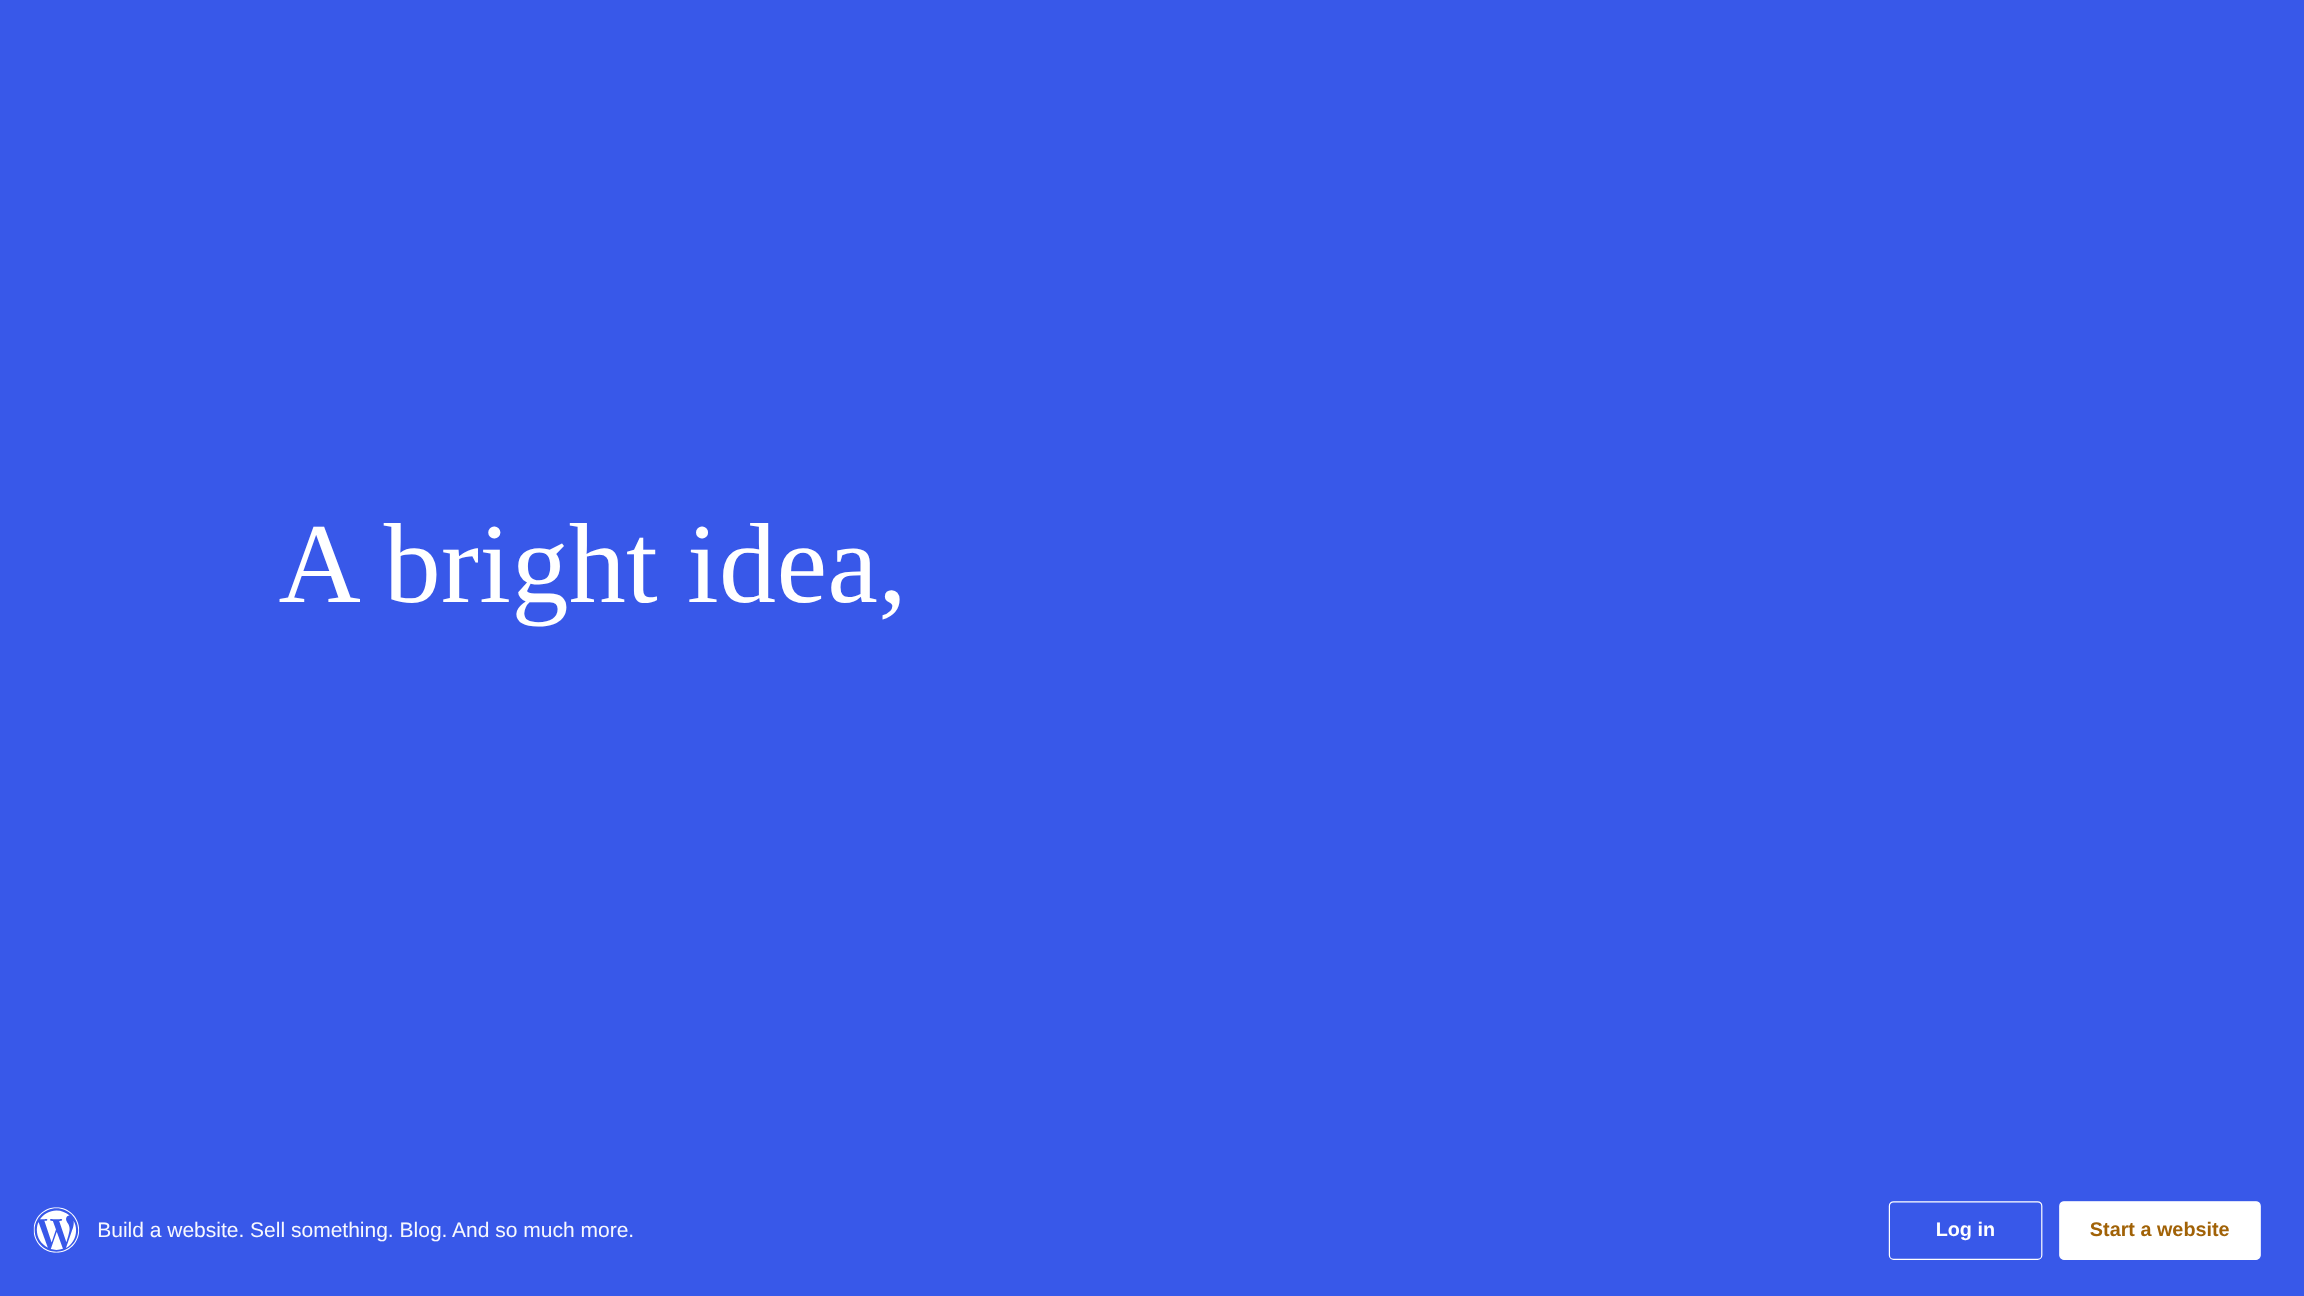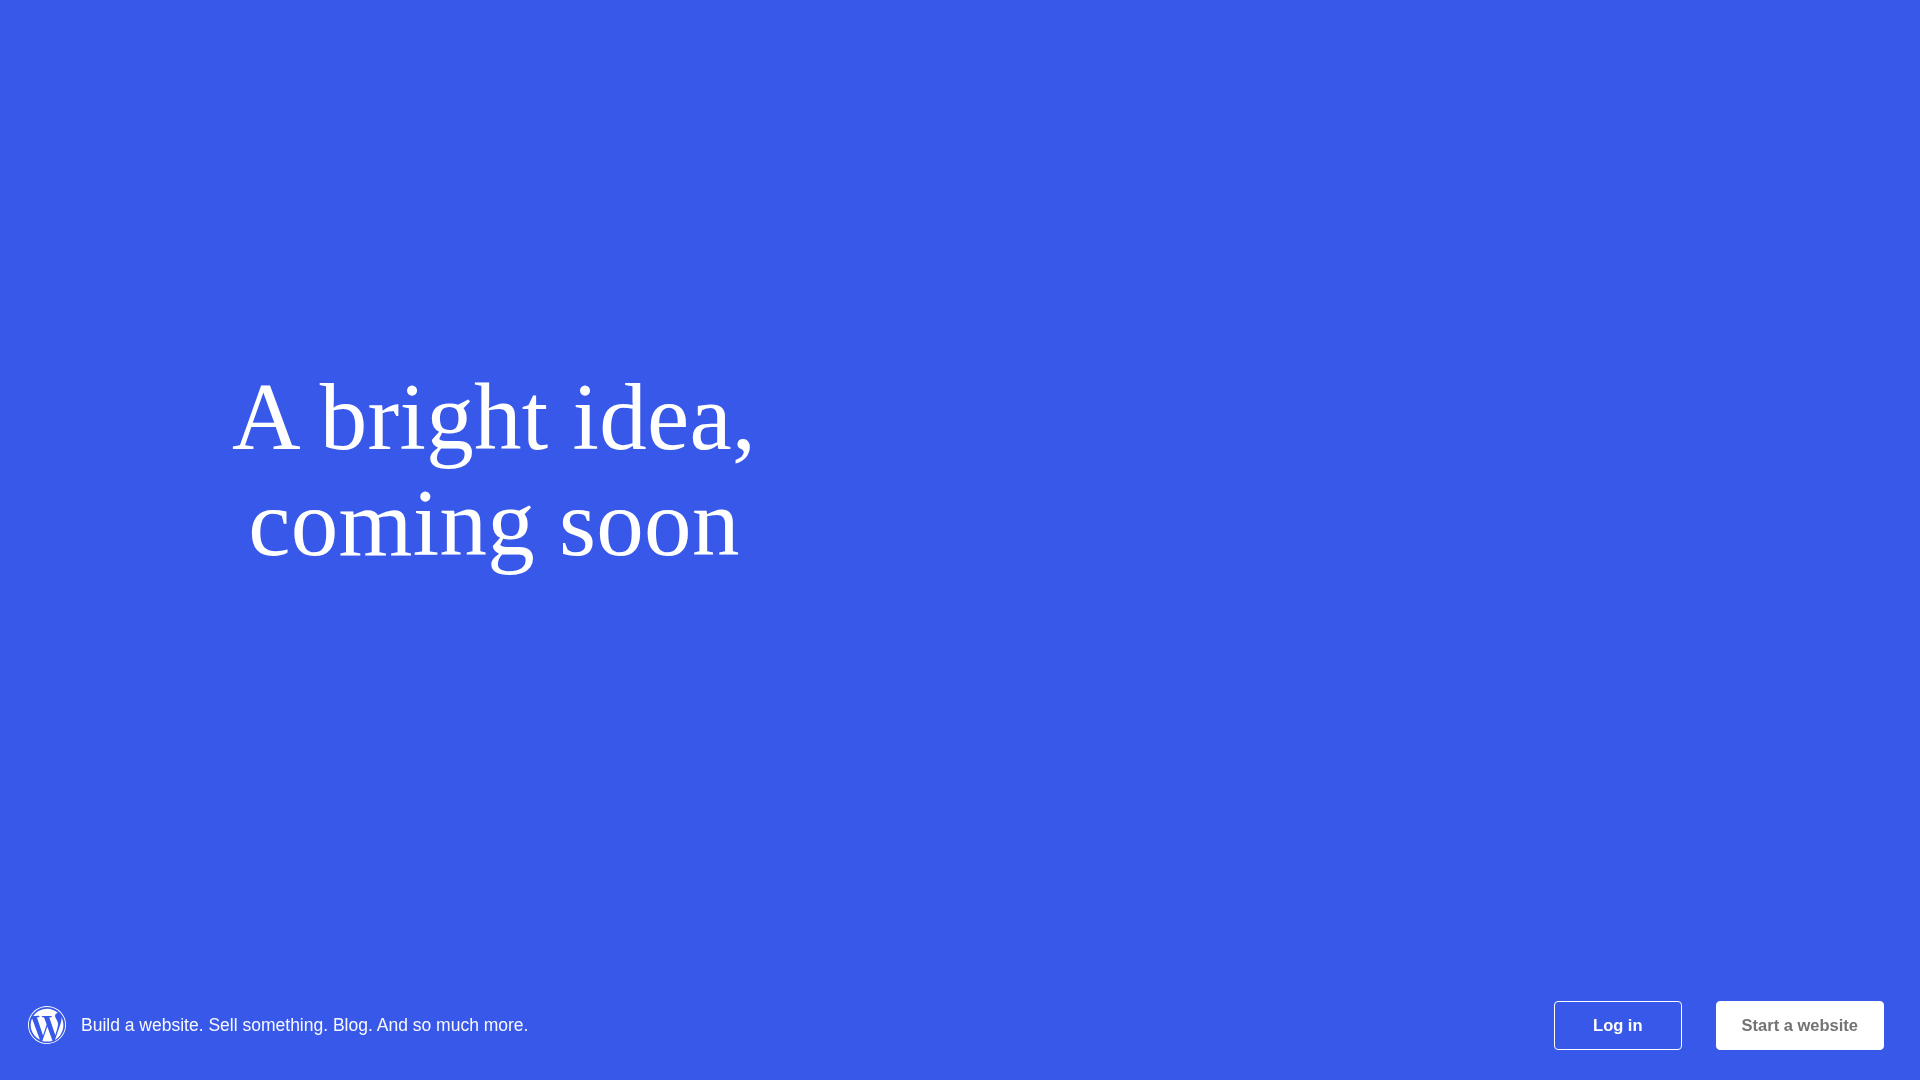--- a/index.html
+++ b/index.html
@@ -112,32 +112,30 @@
     background:transparent;
     border:1px solid #ffffff;
     color:#ffffff;
     padding:0 38px;
     margin-left:20px;
   }
 
   .btn-solid {
     background:#ffffff;
     border:1px solid #ffffff;
-    color:#737373;
+    color:#a16207;
     padding:0 25px;
-    margin-left:20px;
   }
 </style>
 </head>
 <body>
 
 <div id="hero">
   <div id="hero-inner">
     <div class="headline">A bright idea,</div>
-    <div class="headline">coming soon</div>
   </div>
 </div>
 
 <div id="footer">
 
   <div id="footer-left">
     <span>
       <svg id="wp-logo" viewBox="0 0 122.5 122.5" aria-hidden="true">
         <g fill="#ffffff">
           <path d="M8.7,61.3c0,20.8,12.1,38.7,29.6,47.3L13.2,39.9C10.3,46.4,8.7,53.7,8.7,61.3z"></path>

